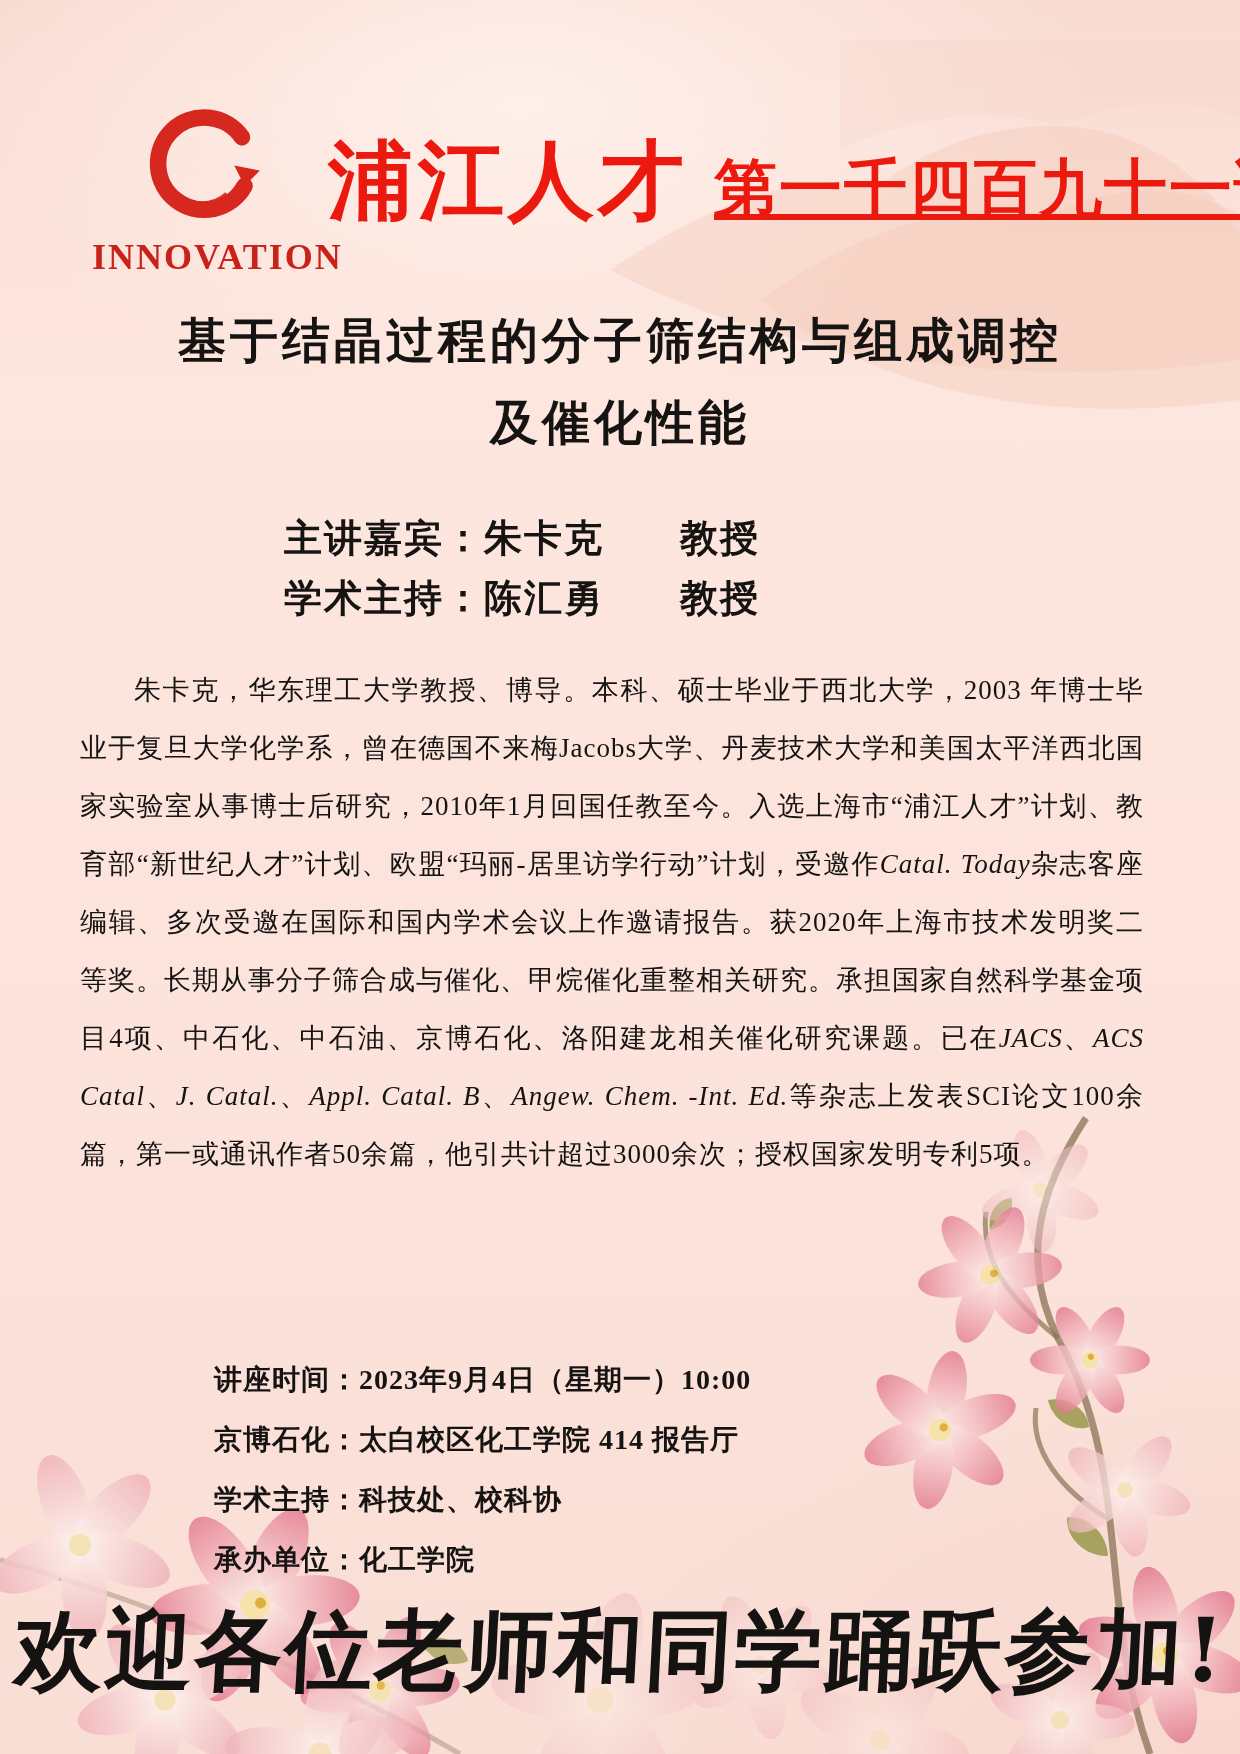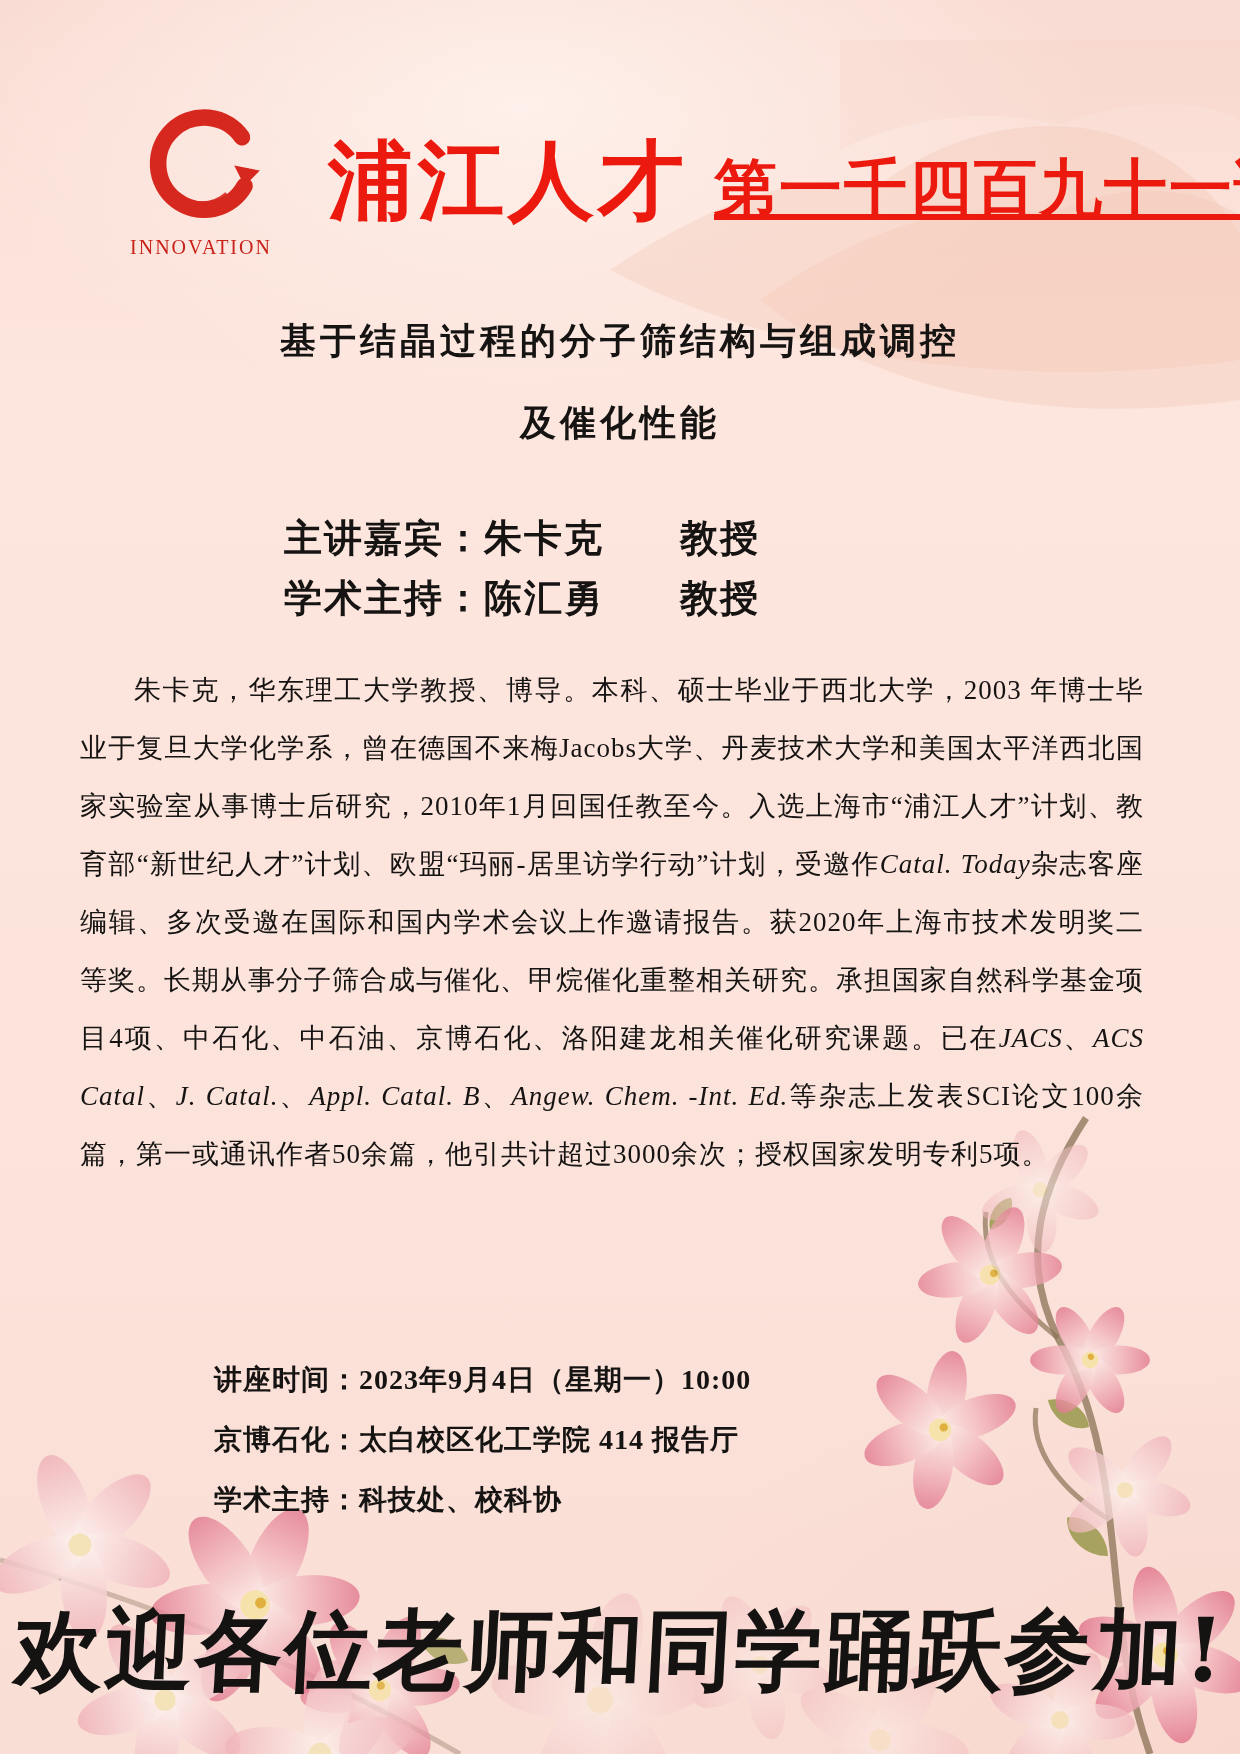--- a/index.html
+++ b/index.html
@@ -18,35 +18,35 @@
       linear-gradient(180deg,#f9dcd3 0%, #fde6de 22%, var(--bg-peach) 55%, #f9ded5 100%);
   }
   .decor{position:absolute;left:0;top:0;width:1240px;height:1754px;z-index:0;pointer-events:none;}
   .content{position:absolute;left:0;top:0;width:1240px;height:1754px;z-index:1;}
 
   
   .logo-block{position:absolute;left:92px;top:104px;width:218px;text-align:center;}
   .logo-icon{width:140px;height:128px;display:block;margin:0 auto 4px auto;}
   .logo-text{
     font-family:"Liberation Serif",serif;color:var(--logo-red);
-    font-size:20px;letter-spacing:2px;font-weight:400;
+    font-size:36px;letter-spacing:2px;font-weight:700;
   }
   .forum-row{position:absolute;left:328px;top:118px;display:flex;align-items:baseline;white-space:nowrap;}
   .forum-title{
     font-family:"Liberation Sans","DejaVu Sans",sans-serif;font-weight:900;
     font-size:86px;color:var(--accent-red);letter-spacing:4px;line-height:1.45;
   }
   .forum-number{
     font-family:"Liberation Sans","DejaVu Sans",sans-serif;font-weight:900;
     font-size:63px;color:var(--accent-red);margin-left:26px;letter-spacing:2px;text-decoration:underline;
   }
 
   
   .main-title{position:absolute;left:0;top:300px;width:1240px;text-align:center;color:var(--text-black);}
-  .main-title .line{font-size:36px;font-weight:700;letter-spacing:4px;line-height:82px;}
+  .main-title .line{font-size:48px;font-weight:700;letter-spacing:4px;line-height:82px;}
 
   
   .people{position:absolute;left:0;top:508px;width:1044px;text-align:center;color:var(--text-black);}
   .people .line{font-size:38px;font-weight:700;line-height:60px;letter-spacing:2px;}
   .people .gap{display:inline-block;width:2em;}
 
   
   .bio{
     position:absolute;left:80px;top:634px;width:1064px;
     font-size:27px;line-height:58px;color:var(--text-black);
@@ -181,18 +181,21 @@
     <div class="details">
       <div class="row">
         <span>讲座时间：</span><span>2023年9月4日（星期一）10:00</span>
       </div>
       <div class="row">
         <span>京博石化：</span><span>太白校区化工学院 414 报告厅</span>
       </div>
       <div class="row">
         <span>学术主持：</span><span>科技处、校科协</span>
       </div>
+      <div class="row">
+        <span>承办单位：</span><span>化工学院</span>
+      </div>
     </div>
 
     <div class="welcome">欢迎各位老师和同学踊跃参加!</div>
 
   </div>
 </div>
 
 </body></html>

